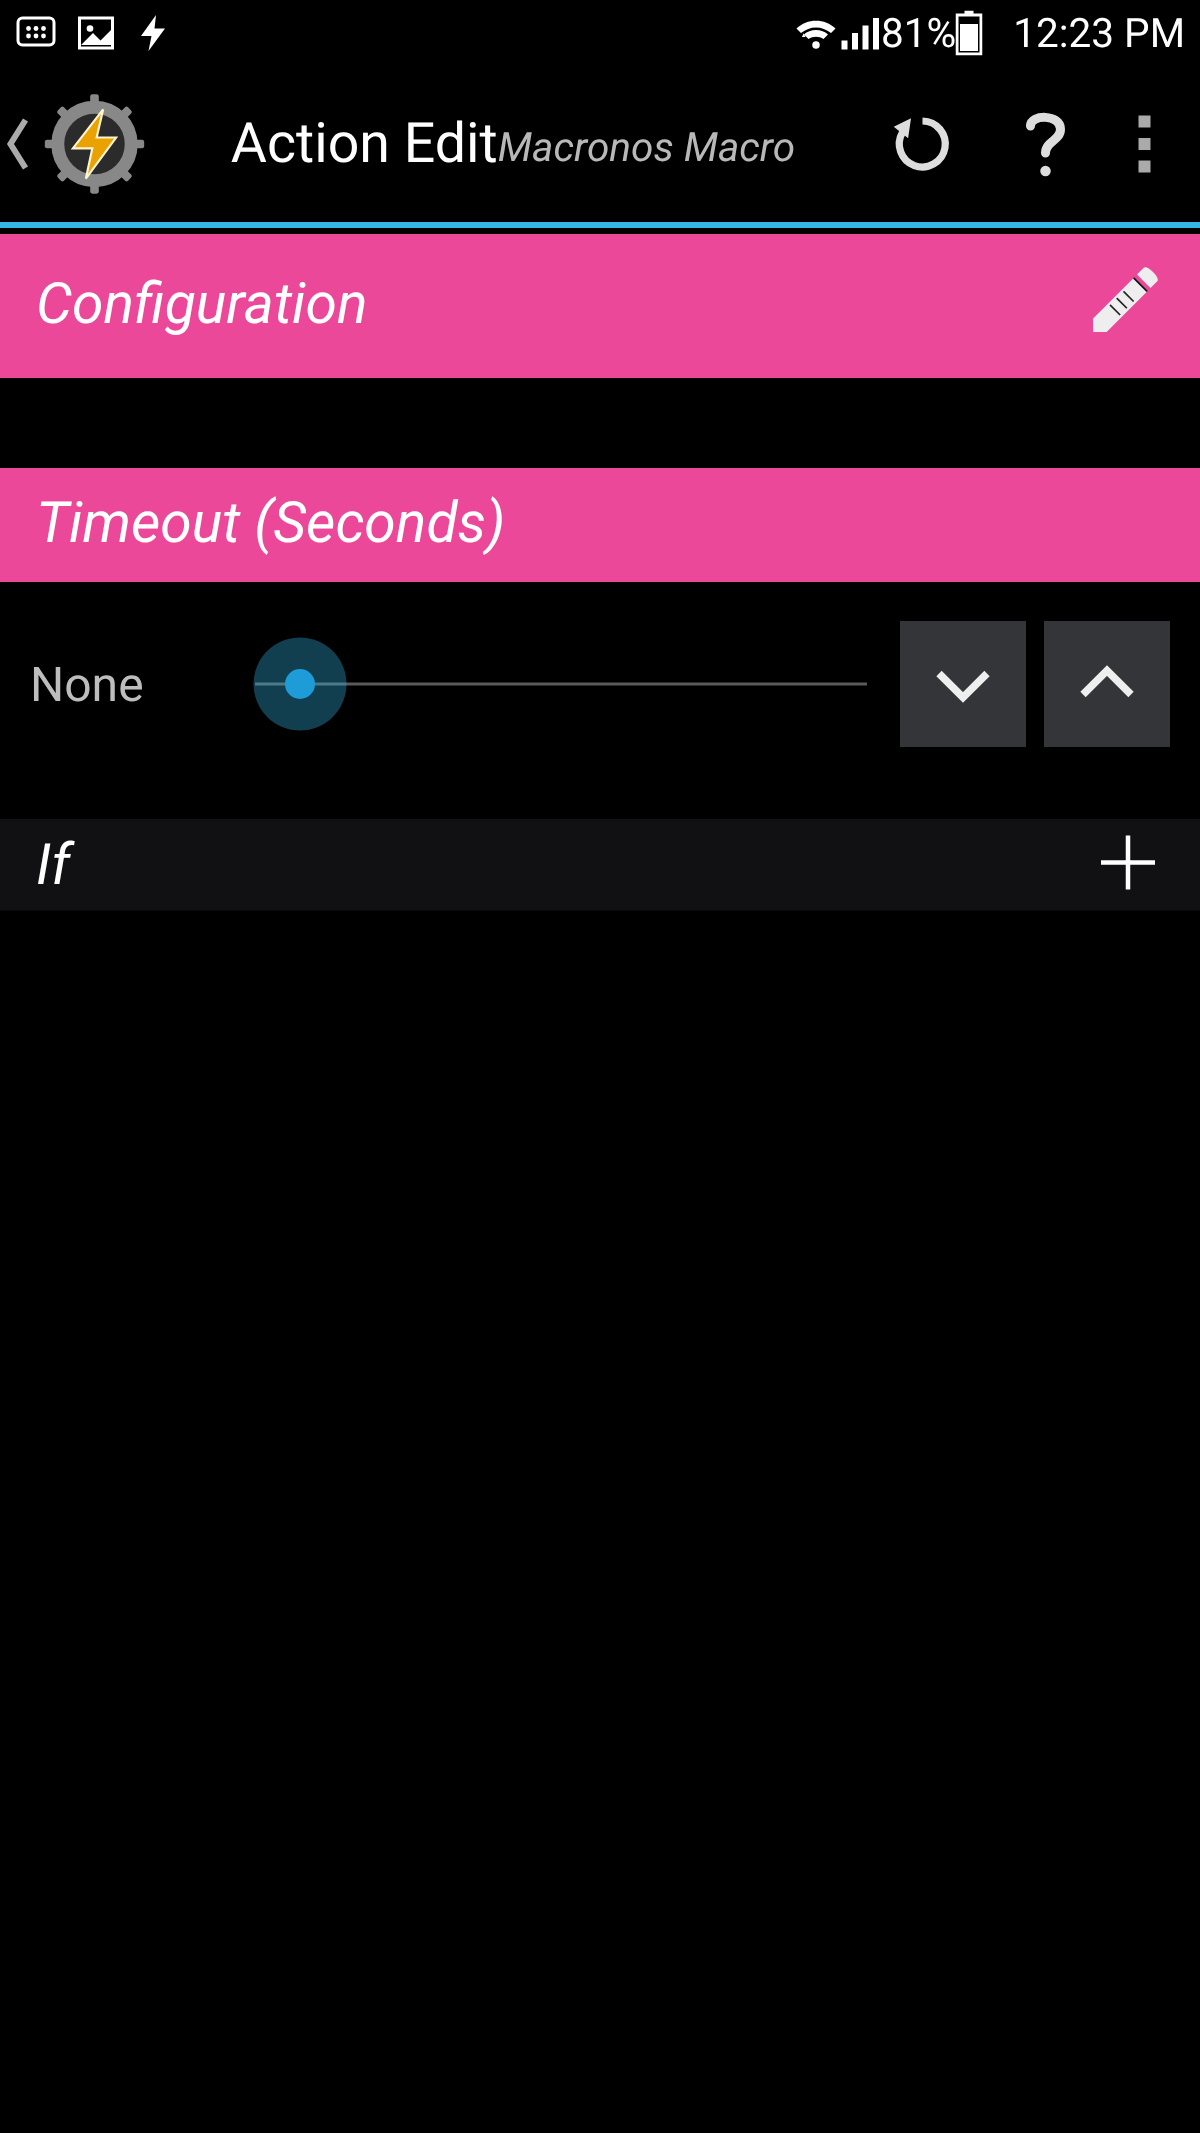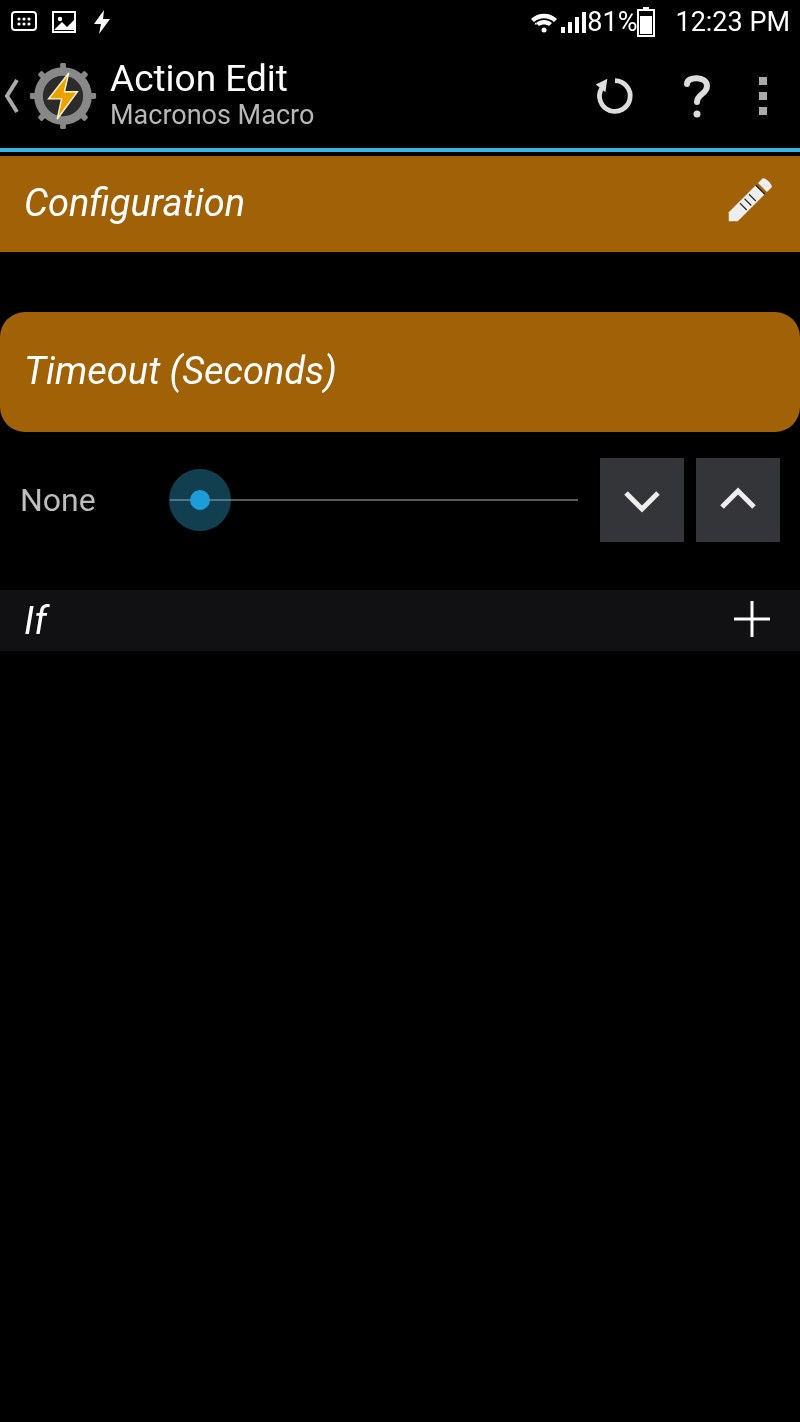--- a/index.html
+++ b/index.html
@@ -56,47 +56,49 @@
     width: 78px;
     height: 78px;
     margin: 0 4px 0 0;
     display: flex;
     align-items: center;
     justify-content: center;
   }
   .title-block {
     flex: 1;
     display: flex;
-    flex-direction: column;
+    flex-direction: row;
     justify-content: center;
     padding-left: 4px;
+    align-items: flex-end;
   }
   .title-main {
     font-size: 37px;
     color: #fff;
     font-weight: 400;
     line-height: 1.0;
   }
   .title-sub {
     font-size: 27px;
     color: #b8b8b8;
     line-height: 1.2;
     margin-top: 2px;
+    font-style: italic;
   }
   .action-bar-btn {
     width: 82px;
     height: 100%;
     display: flex;
     align-items: center;
     justify-content: center;
   }
 
   
   .section-header {
-    background: #a16207;
+    background: #ec4899;
     padding: 20px 24px 22px 24px;
     box-sizing: border-box;
     display: flex;
     align-items: center;
     justify-content: space-between;
   }
   .section-label {
     font-size: 38px;
     font-style: italic;
     color: #fff;
@@ -301,21 +303,21 @@
 
       <line x1="16" y1="26" x2="22" y2="32" stroke="#222" stroke-width="1"></line>
       <line x1="20" y1="22" x2="26" y2="28" stroke="#222" stroke-width="1"></line>
       <line x1="24" y1="18" x2="30" y2="24" stroke="#222" stroke-width="1"></line>
     </svg>
   </span>
 </div>
 
 <div class="gap"></div>
 
-<div class="section-header" style="height:120px;border-radius:25px;">
+<div class="section-header" style="height:76px;">
   <span class="section-label">Timeout (Seconds)</span>
 </div>
 
 <div class="timeout-row">
   <div class="timeout-label">None</div>
   <div class="slider-wrap">
     <div class="slider-track">
       <div class="slider-thumb" style="left:30px;"></div>
     </div>
   </div>

